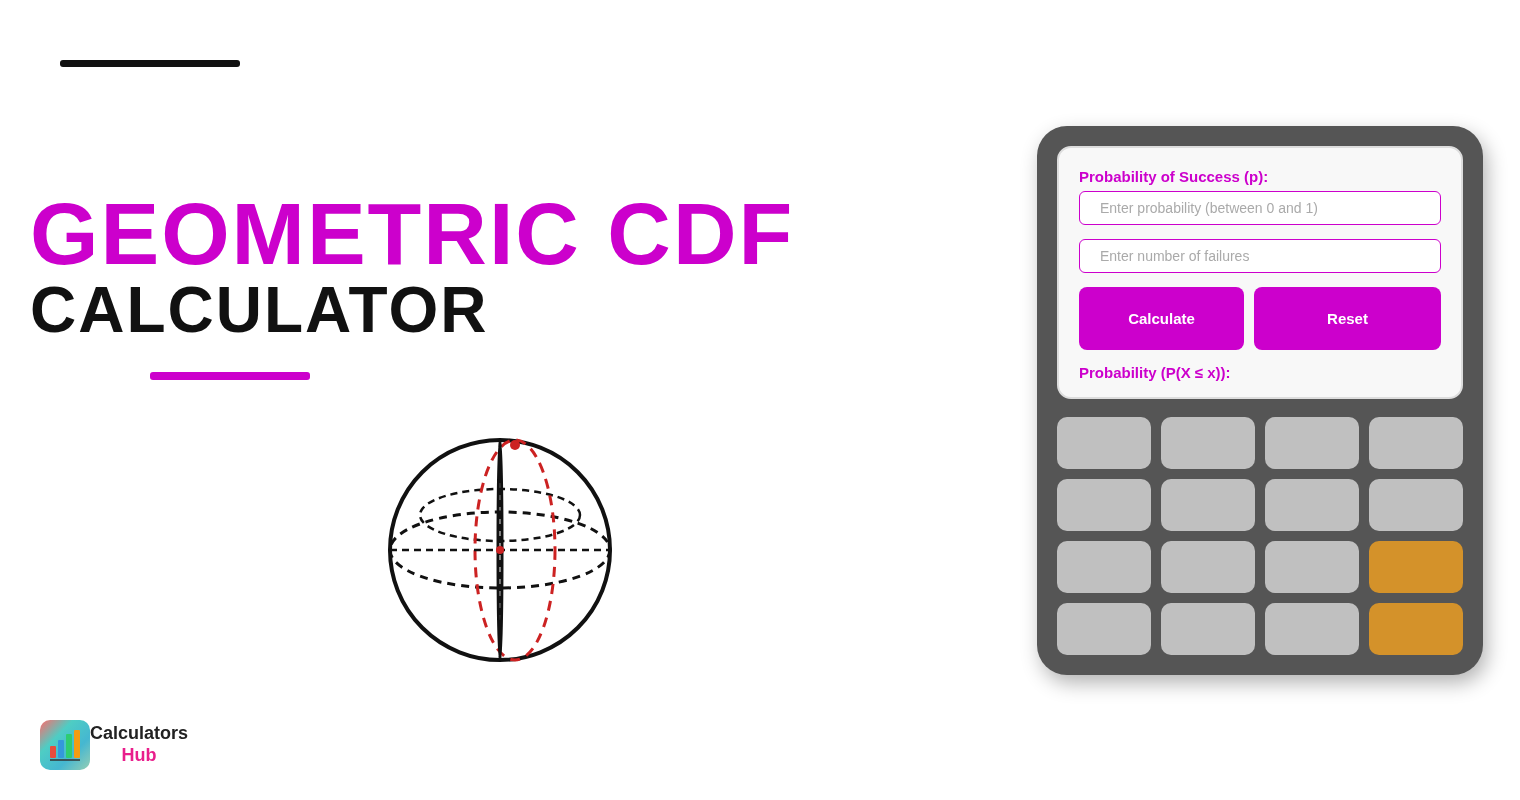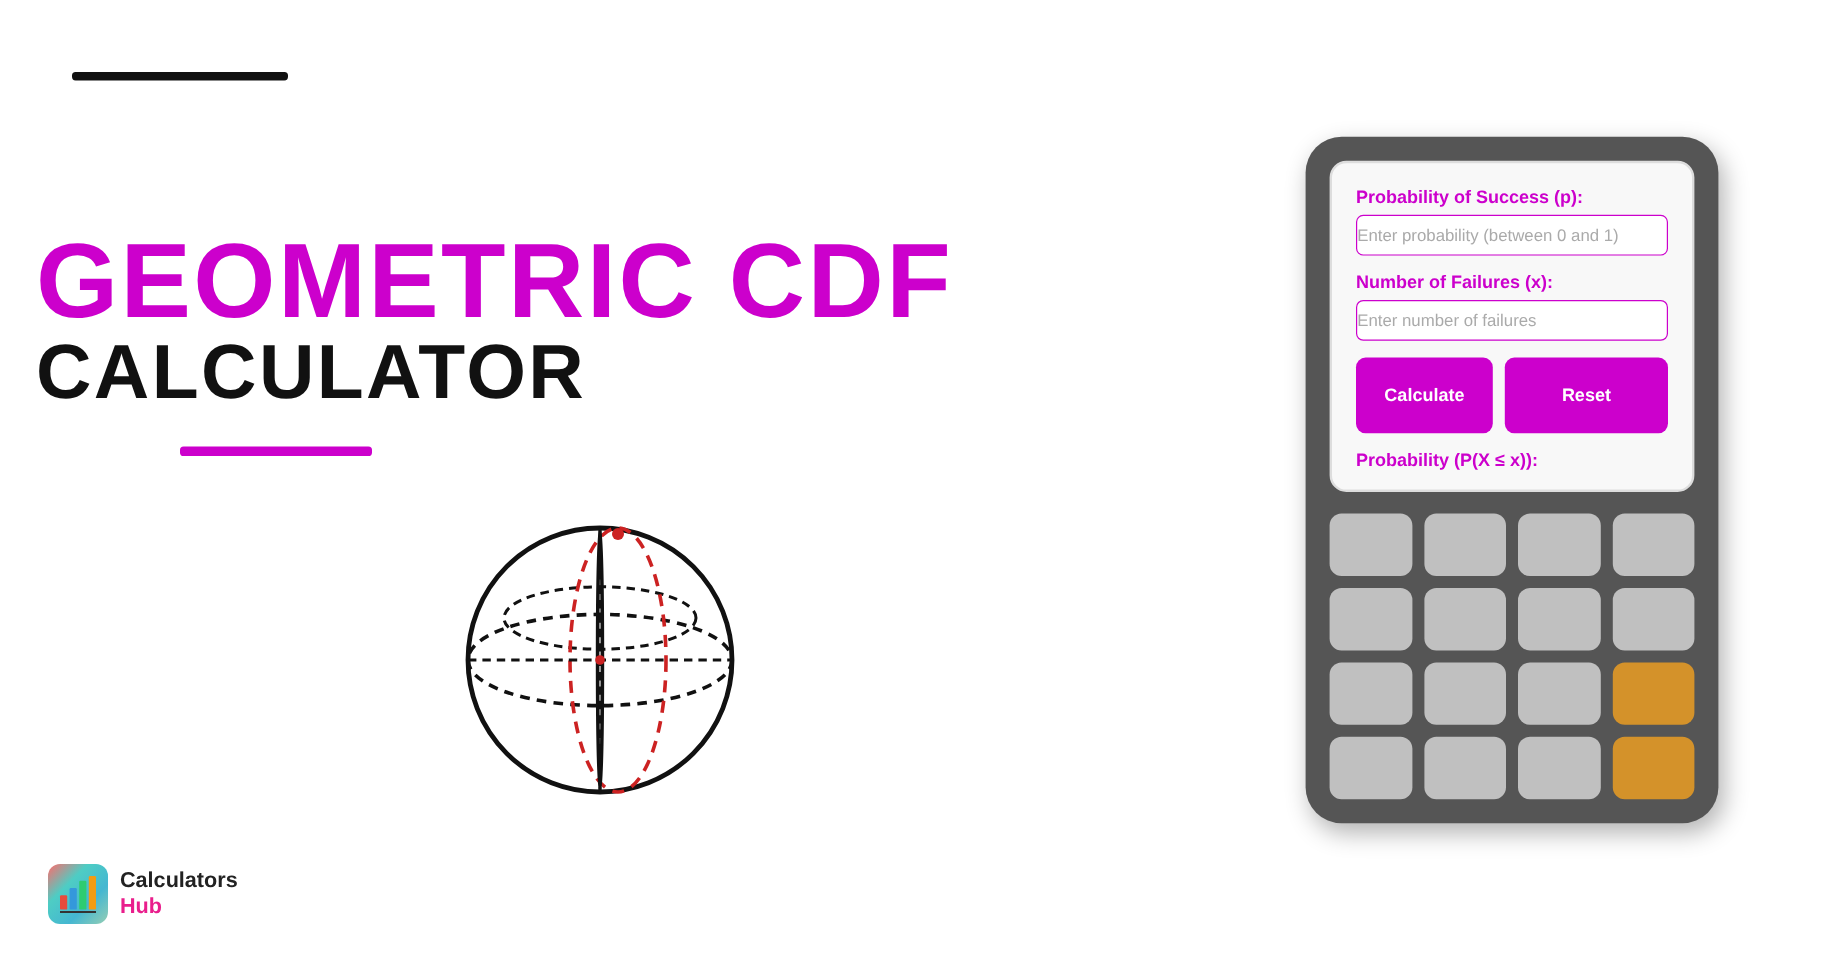--- a/index.html
+++ b/index.html
@@ -70,21 +70,21 @@
       justify-content: center;
       align-items: center;
     }
 
     .logo-container {
       position: absolute;
       bottom: 30px;
       left: 40px;
       display: flex;
       align-items: center;
-      gap: 10px;
+      text-align: center;
     }
 
     .logo-icon {
       width: 50px;
       height: 50px;
       background: linear-gradient(135deg, #ff6b6b, #4ecdc4, #45b7d1, #96ceb4);
       border-radius: 10px;
       display: flex;
       align-items: center;
       justify-content: center;
@@ -116,21 +116,21 @@
       display: flex;
       align-items: center;
       justify-content: center;
       padding: 30px;
     }
 
     .calculator {
       background: #555;
       border-radius: 30px;
       padding: 20px;
-      width: 344px;
+      width: 446px;
       box-shadow: 4px 8px 20px rgba(0,0,0,0.3);
     }
 
     .calc-screen {
       background: #f8f8f8;
       border-radius: 14px;
       padding: 20px 20px 16px;
       margin-bottom: 18px;
       border: 2px solid #ddd;
     }
@@ -139,21 +139,21 @@
       color: #cc00cc;
       font-size: 15px;
       font-weight: 600;
       margin-bottom: 6px;
     }
 
     .field-input {
       width: 100%;
       border: 1.5px solid #cc00cc;
       border-radius: 6px;
-      padding: 8px 0;
+      padding: 8px 20px;
       font-size: 14px;
       color: #aaa;
       background: #fff;
       margin-bottom: 14px;
       outline: none;
     }
 
     .field-input::placeholder {
       color: #aaa;
     }
@@ -273,21 +273,20 @@
       <span>Hub</span>
     </div>
   </div>
 </div>
 
 <div class="right-section">
   <div class="calculator">
     <div class="calc-screen">
       <div class="field-label">Probability of Success (p):</div>
       <input class="field-input" type="text" placeholder="Enter probability (between 0 and 1)" style="">
-      <div class="field-label">Number of Failures (x):</div>
       <input class="field-input" type="text" placeholder="Enter number of failures" style="">
       <div class="calc-buttons-row">
         <button class="btn-calculate">Calculate</button>
         <button class="btn-reset">Reset</button>
       </div>
       <div class="result-label">Probability (P(X ≤ x)):</div>
     </div>
 
     <div class="calc-keypad">
 

